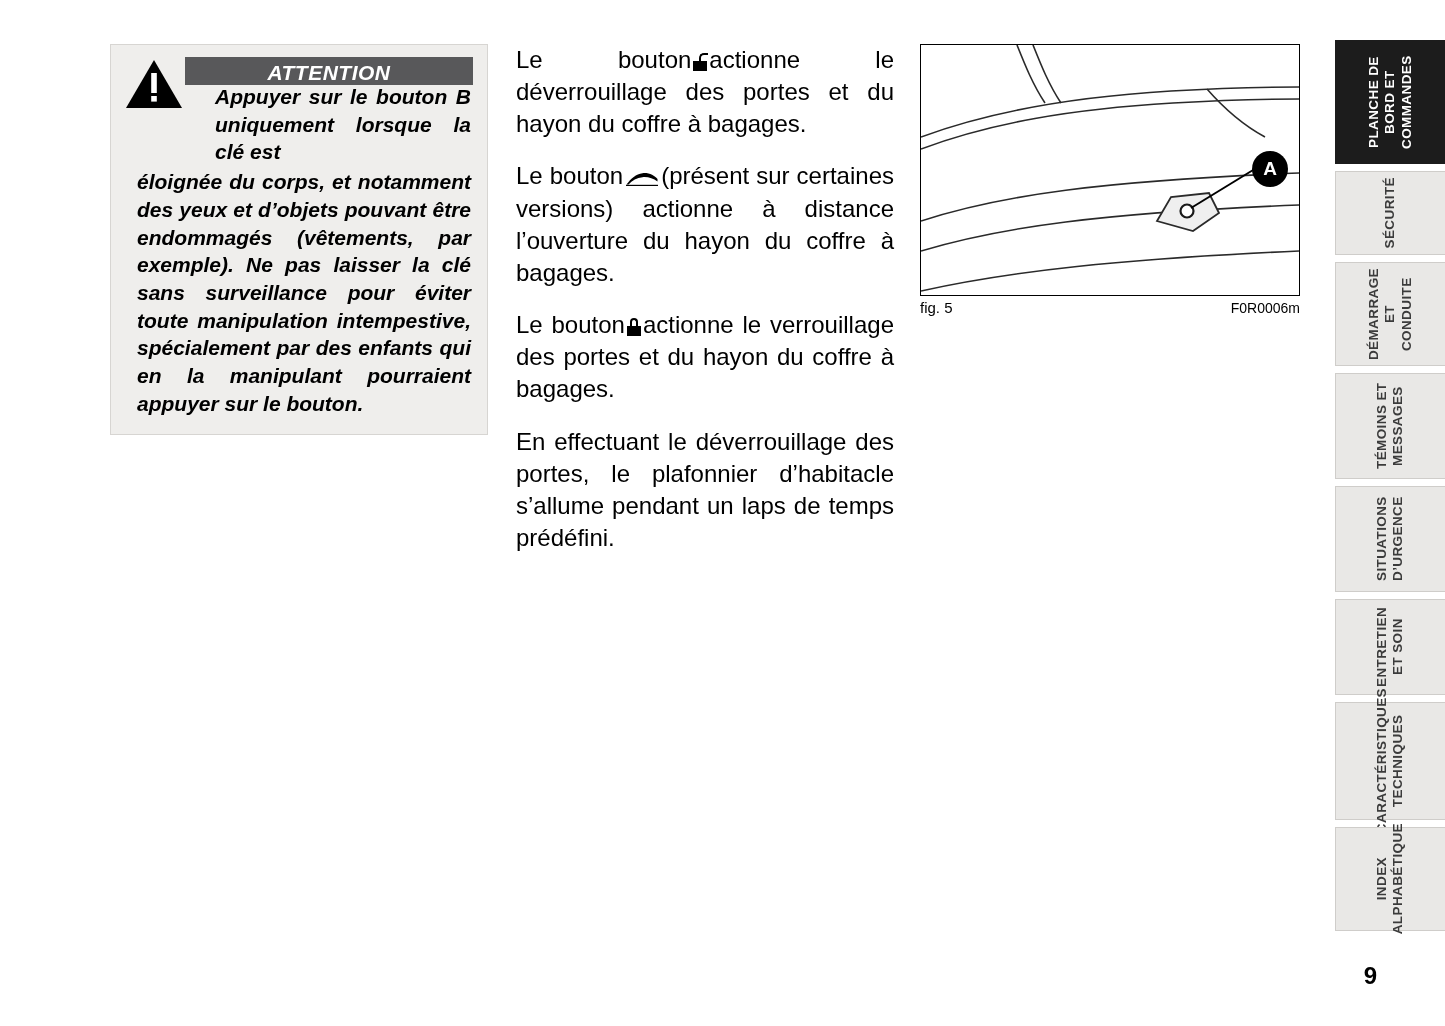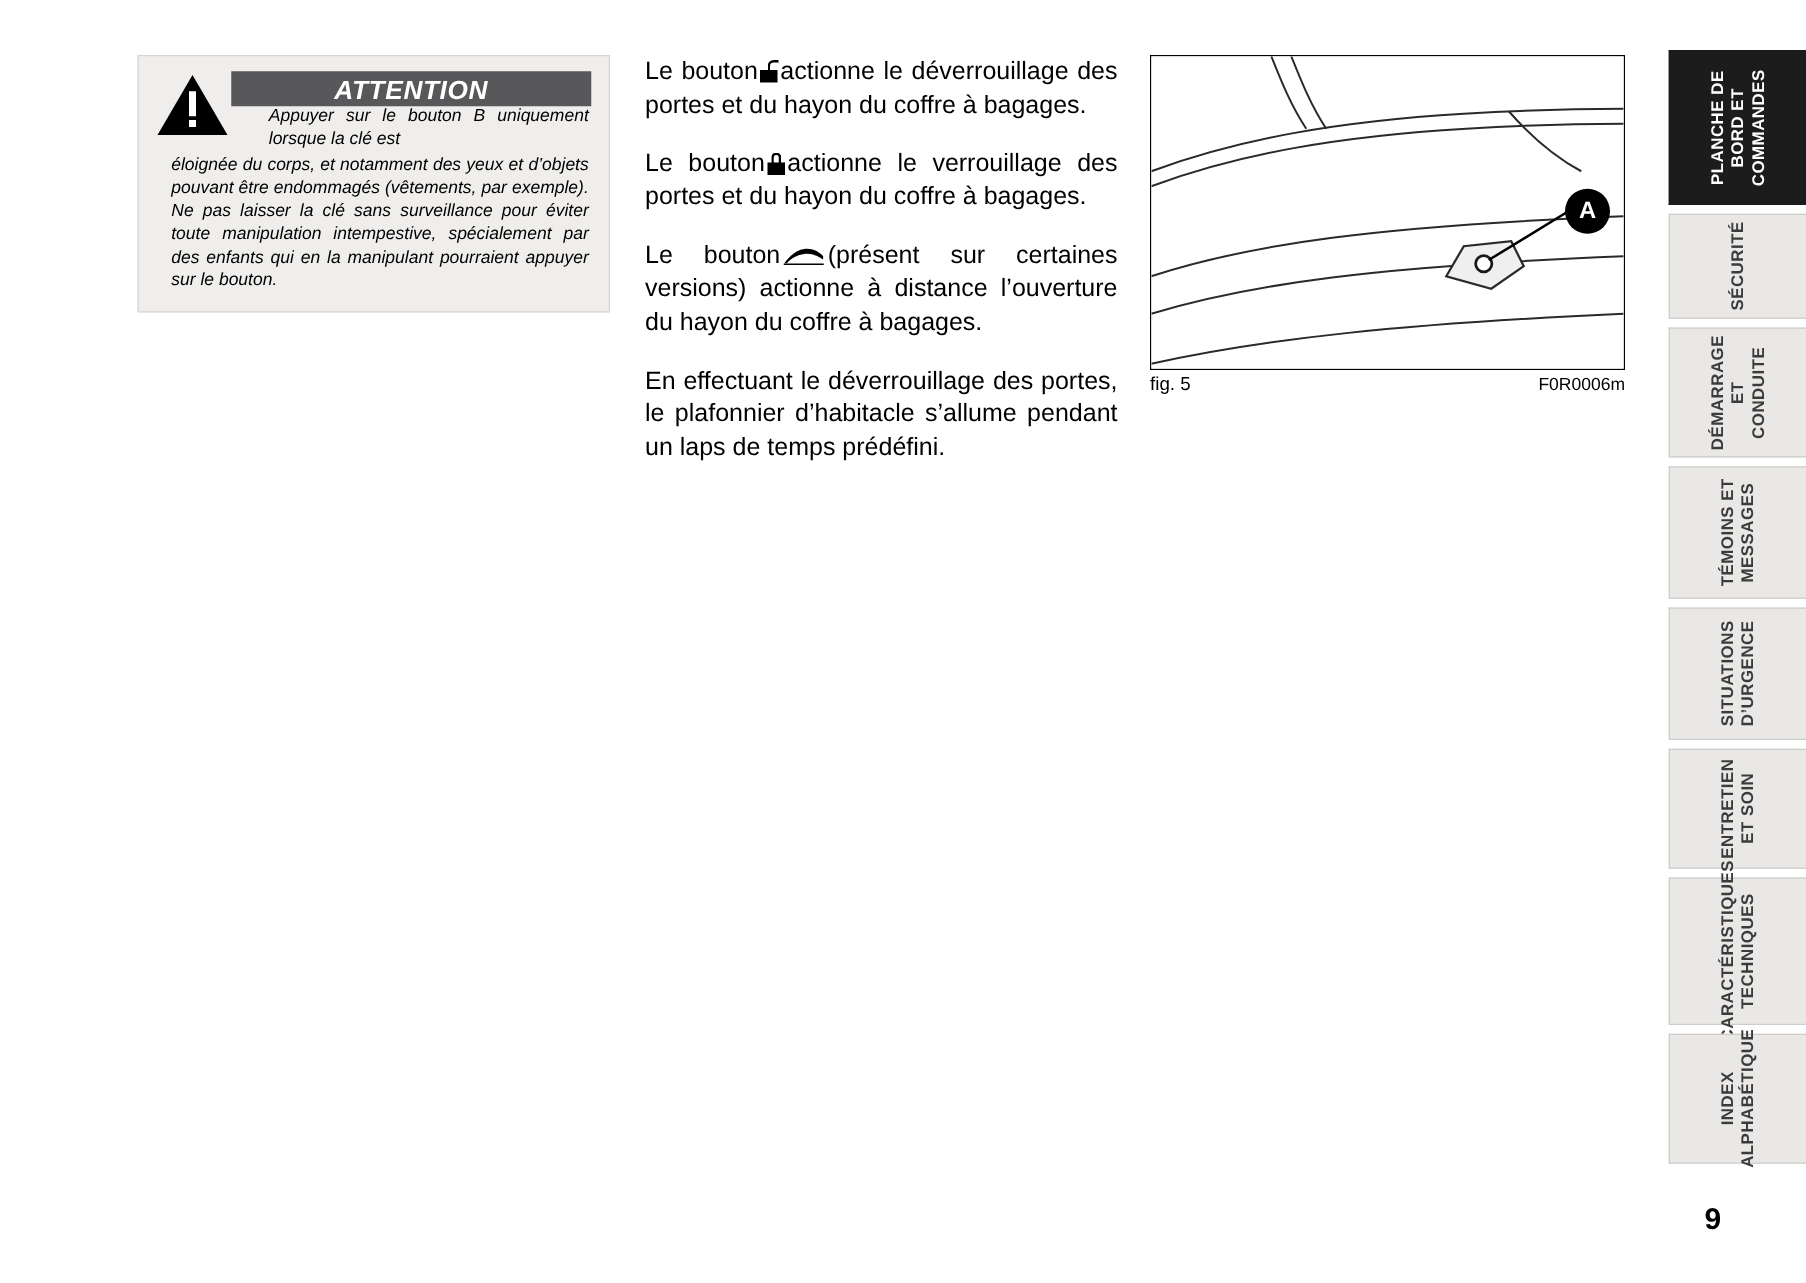--- a/index.html
+++ b/index.html
@@ -61,39 +61,39 @@
     font-size: 21px;
     letter-spacing: .5px;
     text-align: center;
     padding: 4px 0 5px 0;
     height: 28px;
     box-sizing: border-box;
   }
   .warning-body {
     padding: 0 16px 16px 26px;
     font-style: italic;
-    font-weight: normal;
-    font-size: 14px;
+    font-weight: bold;
+    font-size: 21px;
     line-height: 1.32;
     text-align: justify;
     text-justify: inter-word;
     hyphens: manual;
   }
   .warning-first-lines {
     display: block;
     margin-left: 78px;
     margin-top: -30px;
     margin-bottom: 2px;
     text-align: justify;
   }
   .warning-rest { display: block; }
 
   
   p.body {
-    font-size: 20px;
+    font-size: 24px;
     line-height: 1.34;
     margin: 0 0 20px 0;
     text-align: justify;
     text-justify: inter-word;
   }
   p.body:last-child { margin-bottom: 0; }
 
   .inline-icon {
     display: inline-block;
     vertical-align: -3px;
@@ -239,28 +239,28 @@
     </div>
   </div>
 
   <div class="col" id="col-mid">
 
     <p class="body">
       <span>Le bouton</span><span class="glyph-unlock inline-icon"><span class="shackle"></span><span class="body-b"></span></span><span>actionne le déverrouillage des portes et du hayon du coffre à bagages.</span>
     </p>
 
     <p class="body">
-      <span>Le bouton</span><span class="glyph-lock inline-icon"><span class="shackle"></span><span class="body-b"></span></span><span>actionne le verrouillage des portes et du hayon du coffre à bagages.</span>
-    </p>
-
-    <p class="body">
       <span>Le bouton</span><span class="glyph-boot inline-icon"><svg width="34" height="15" viewBox="0 0 34 15" aria-hidden="true">
             <path d="M1.5 13.5 C6 7.5 11 3 17.5 2.2 C24 1.5 29.5 4.5 32.5 8 L32.5 10.5 C28 7.5 23 5.6 17.5 6.2 C12 6.8 7 9.5 3.5 13.5 Z" fill="#000"></path>
             <path d="M1 13.8 L33 13.8 L33 15 L1 15 Z" fill="#000"></path>
           </svg></span><span>(présent sur certaines versions) actionne à distance l’ouverture du hayon du coffre à bagages.</span>
+    </p>
+
+    <p class="body">
+      <span>Le bouton</span><span class="glyph-lock inline-icon"><span class="shackle"></span><span class="body-b"></span></span><span>actionne le verrouillage des portes et du hayon du coffre à bagages.</span>
     </p>
 
     <p class="body">En effectuant le déverrouillage des portes, le plafonnier d’habitacle s’allume pendant un laps de temps prédéfini.</p>
   </div>
 
   <div class="col" id="col-right">
 
     <div class="figure-frame">
       <svg width="378" height="250" viewBox="0 0 378 250" aria-hidden="true">
         <rect x="0" y="0" width="378" height="250" fill="#fff"></rect>

